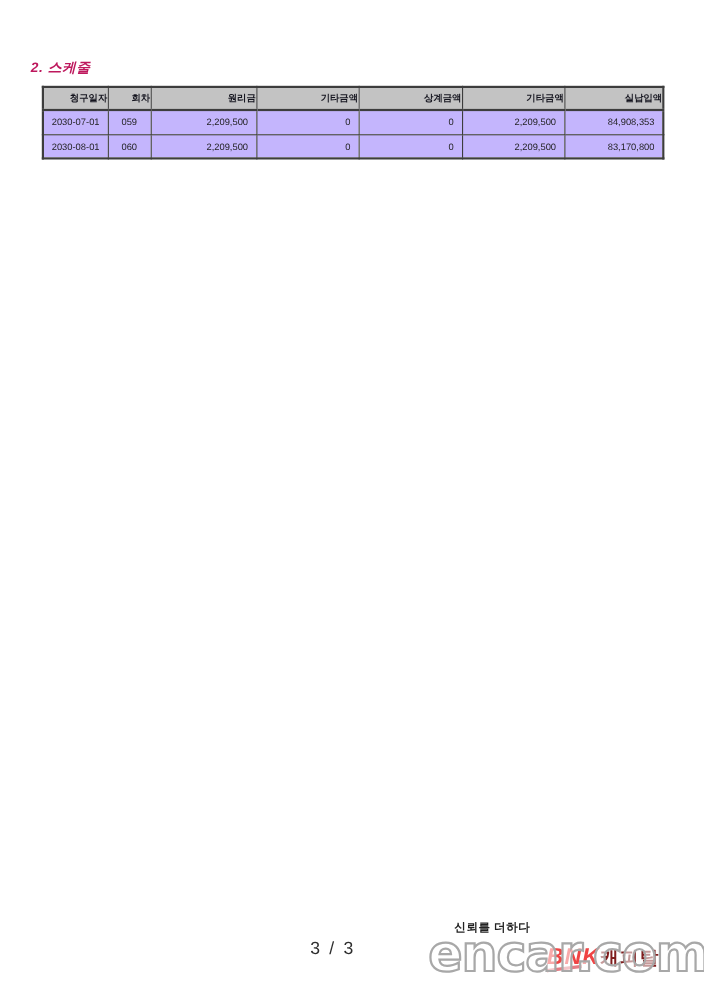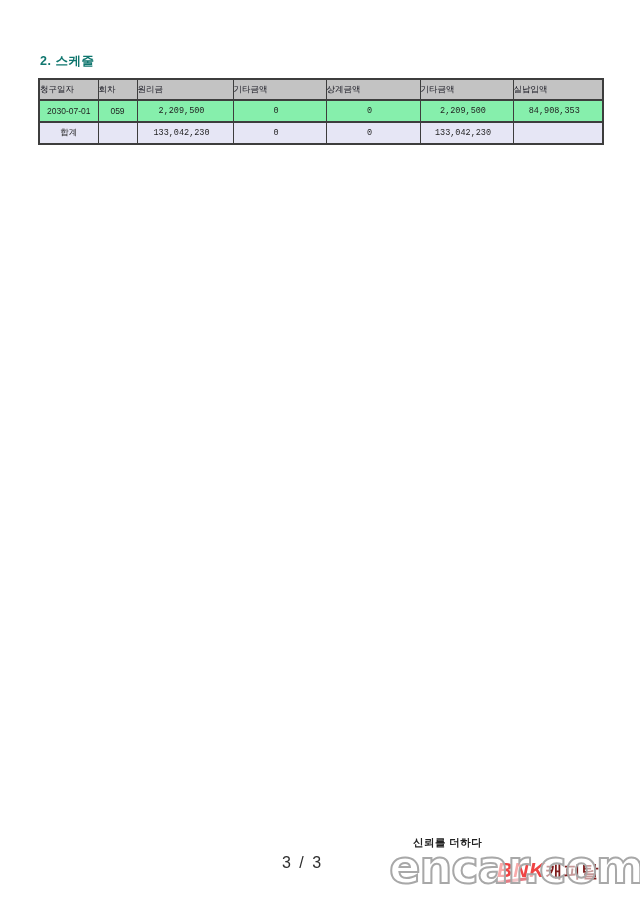--- a/index.html
+++ b/index.html
@@ -9,26 +9,27 @@
   .page {
     position: relative;
     width: 640px;
     height: 906px;
     background: #ffffff;
     overflow: hidden;
   }
 
   .doc-title {
     position: absolute;
-    left: 40px;
+    left: 28px;
     top: 53px;
     font-size: 12.5px;
     font-weight: bold;
-    color: #0f766e;
+    color: #be185d;
     letter-spacing: 0.5px;
+    font-style: italic;
   }
 
   .unit-label {
     position: absolute;
     right: 38px;
     top: 56px;
     font-size: 10px;
     color: #2e2e2e;
     letter-spacing: 1px;
     margin-top: 32px;
@@ -46,28 +47,28 @@
   }
   table.schedule th, table.schedule td {
     border: 1px solid #3d3d3d;
     overflow: hidden;
     white-space: nowrap;
   }
   table.schedule { border: 2px solid #3d3d3d; }
   table.schedule thead th {
     background: #c3c3c3;
     height: 21px;
-    font-weight: normal;
-    text-align: left;
+    font-weight: bold;
+    text-align: right;
     color: #14141e;
     border-bottom: 2px solid #3d3d3d;
   }
-  table.schedule tbody td { height: 22px; background: #86efac; }
+  table.schedule tbody td { height: 22px; background: #c4b5fd; }
   table.schedule td.c { text-align: center; }
-  table.schedule td.n { text-align: center; padding-right: 7px; font-family: Liberation Mono, monospace; }
+  table.schedule td.n { text-align: right; padding-right: 7px; }
   table.schedule tr.total-row td {
     background: #e6e6f5;
     border-top: 2px solid #3d3d3d;
   }
 
   .page-number {
     position: absolute;
     left: 282px;
     top: 854px;
     font-size: 16px;
@@ -165,28 +166,28 @@
     <tbody>
       <tr>
         <td class="c">2030-07-01</td>
         <td class="c">059</td>
         <td class="n">2,209,500</td>
         <td class="n">0</td>
         <td class="n">0</td>
         <td class="n">2,209,500</td>
         <td class="n">84,908,353</td>
       </tr>
-      <tr class="total-row">
-        <td class="c">합계</td>
-        <td class="c"></td>
-        <td class="n">133,042,230</td>
-        <td class="n">0</td>
-        <td class="n">0</td>
-        <td class="n">133,042,230</td>
-        <td class="n"></td>
+      <tr>
+        <td class="c">2030-08-01</td>
+        <td class="c">060</td>
+        <td class="n">2,209,500</td>
+        <td class="n">0</td>
+        <td class="n">0</td>
+        <td class="n">2,209,500</td>
+        <td class="n">83,170,800</td>
       </tr>
     </tbody>
   </table>
 
   <div class="page-number">3 / 3</div>
 
   <div class="slogan">신뢰를 더하다</div>
 
   <div class="bnk-logo">
     <span class="bnk">BNK</span><span class="capital">캐피탈</span>

